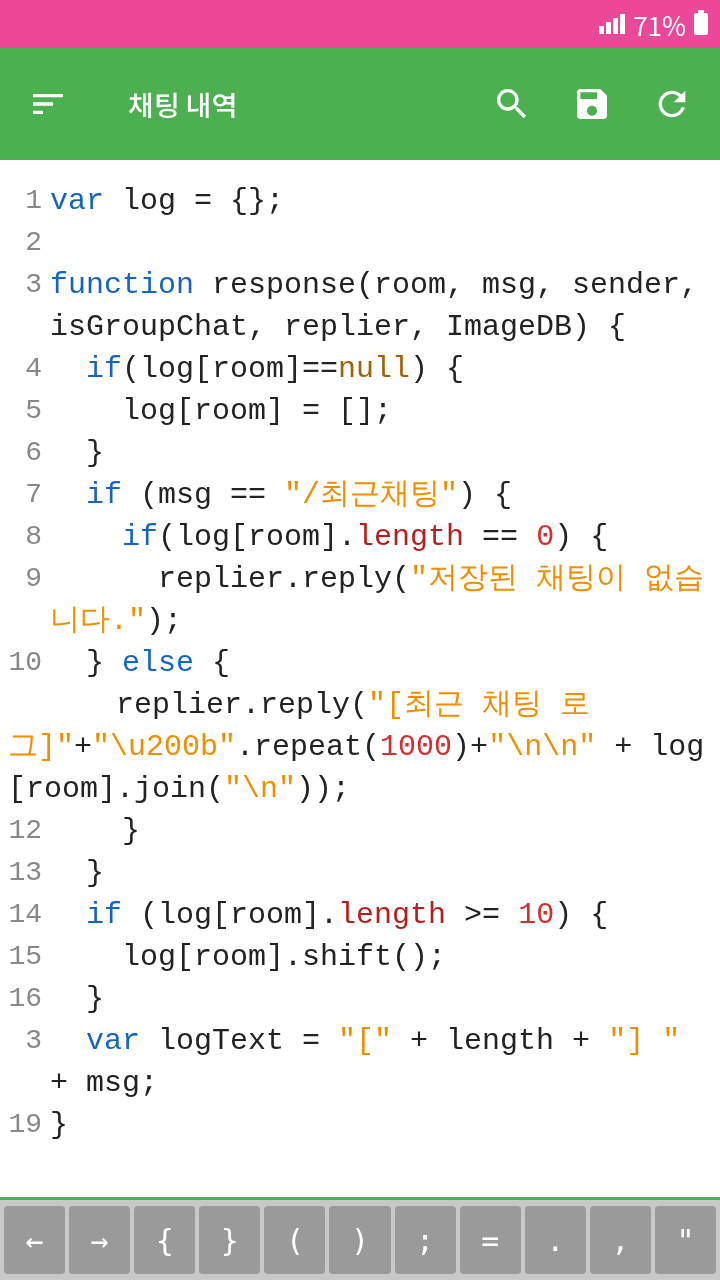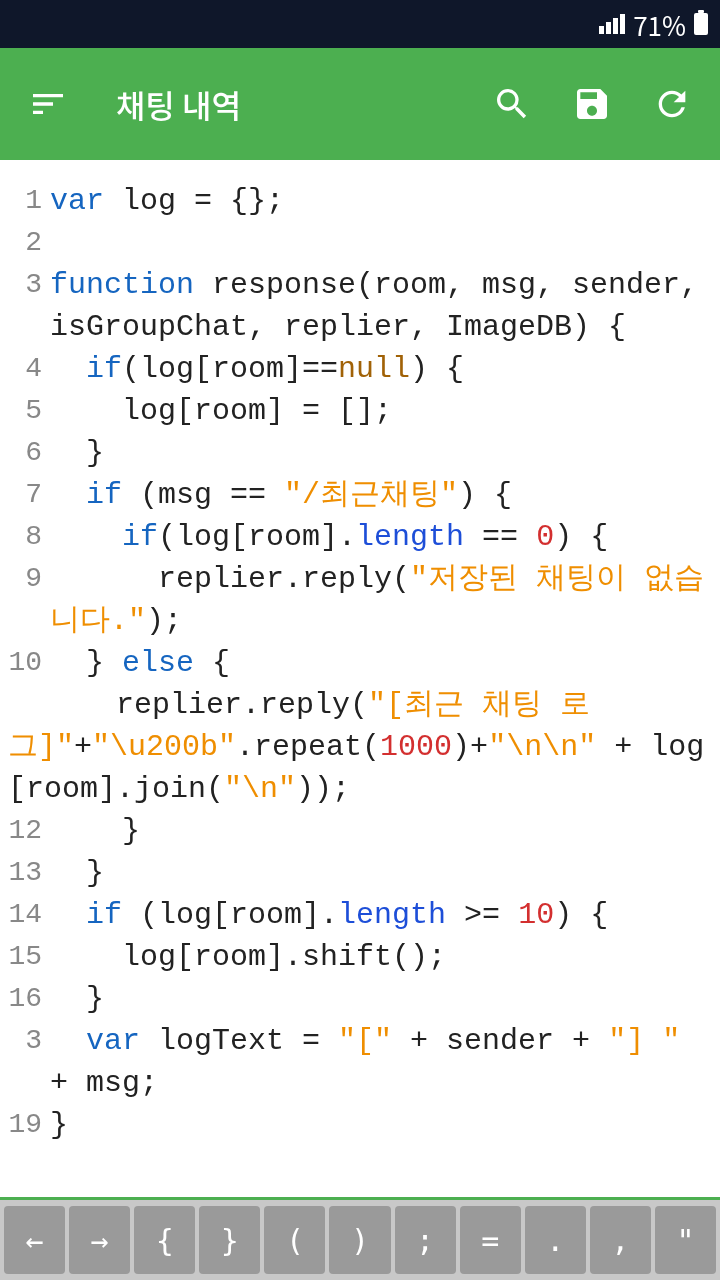--- a/index.html
+++ b/index.html
@@ -6,21 +6,21 @@
 body {
   width: 720px;
   height: 1280px;
   font-family: -apple-system, "Noto Sans KR", sans-serif;
   background: #fff;
   overflow: hidden;
   position: relative;
 }
 .status-bar {
   height: 48px;
-  background: #0f172a;
+  background: #ec4899;
   display: flex;
   align-items: center;
   justify-content: flex-end;
   padding: 0 12px;
   color: #fff;
   font-size: 26px;
   gap: 8px;
 }
 .status-bar .signal { display:inline-flex; align-items:flex-end; gap:2px; }
 .status-bar .signal span { width:5px; background:#fff; display:inline-block; }
@@ -33,24 +33,24 @@
 .app-bar {
   height: 112px;
   background: #4caf50;
   display: flex;
   align-items: center;
   padding: 0 24px;
   color: #fff;
   gap: 32px;
 }
 .app-bar .title {
-  font-size: 32px;
+  font-size: 28px;
   font-weight: 500;
   flex: 1;
-  margin-left: 12px;
+  margin-left: 24px;
 }
 .icon-btn { width:48px; height:48px; display:flex; align-items:center; justify-content:center; }
 .icon-btn svg { width:40px; height:40px; fill:#fff; }
 .editor {
   height: calc(1280px - 48px - 112px - 80px);
   overflow: hidden;
   border-bottom: 3px solid #4caf50;
   padding: 20px 8px 4px 8px;
 }
 .line {
@@ -67,21 +67,21 @@
   flex-shrink: 0;
   font-size: 28px;
 }
 .code {
   flex: 1;
   white-space: pre-wrap;
   word-break: break-all;
   color: #222;
 }
 .kw { color: #1565c0; }
-.prop { color: #1d4ed8; }
+.prop { color: #b91c1c; }
 .num { color: #d32f2f; }
 .str { color: #ef8e00; }
 .nul { color: #a16207; }
 .blur { filter: blur(3px); background:#333; color:#333; }
 .key-row {
   position: absolute;
   bottom: 0;
   left: 0;
   width: 720px;
   height: 80px;
@@ -199,21 +199,21 @@
     <div class="line">
       <div class="gutter">15</div>
       <div class="code"><span>    log[room].shift();</span></div>
     </div>
     <div class="line">
       <div class="gutter">16</div>
       <div class="code"><span>  }</span></div>
     </div>
     <div class="line">
       <div class="gutter">3</div>
-      <div class="code"><span>  </span><span class="kw">var</span><span> logText = </span><span class="str">"["</span><span> + sender + </span><span class="str">"] "</span><span> + msg;</span></div>
+      <div class="code"><span>  </span><span class="kw">var</span><span> logText = </span><span class="str">"["</span><span> + length + </span><span class="str">"] "</span><span> + msg;</span></div>
     </div>
     <div class="line">
       <div class="gutter">19</div>
       <div class="code"><span>}</span></div>
     </div>
   </div>
 
 <div class="key-row" id="key-row">
     <div class="key">←</div>
     <div class="key">→</div>

